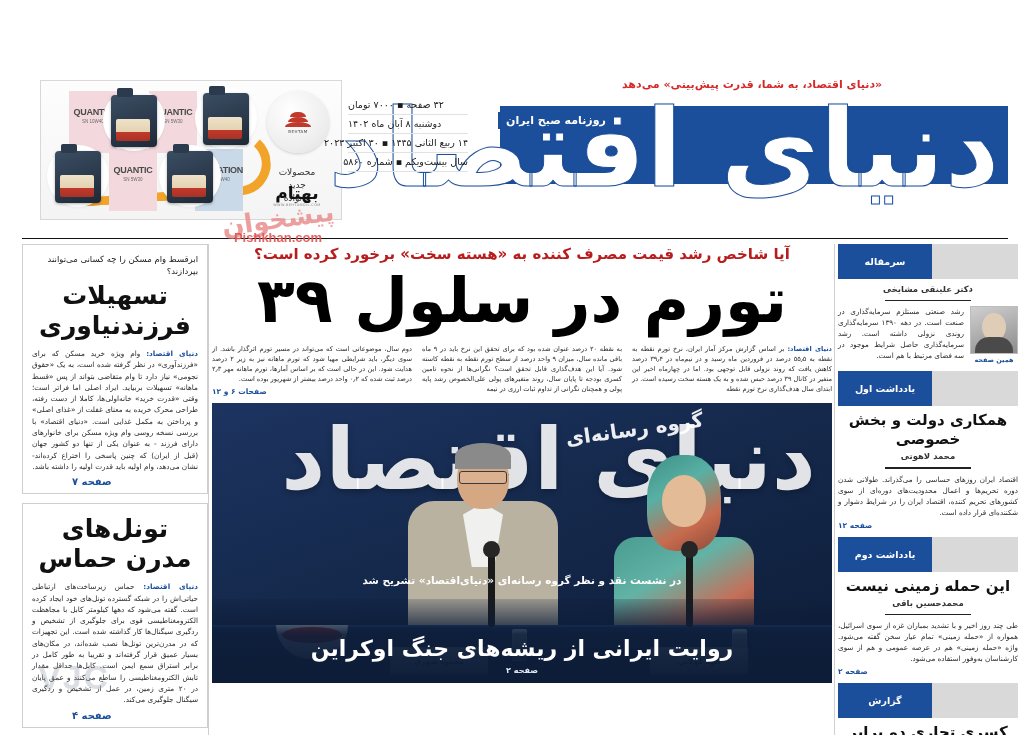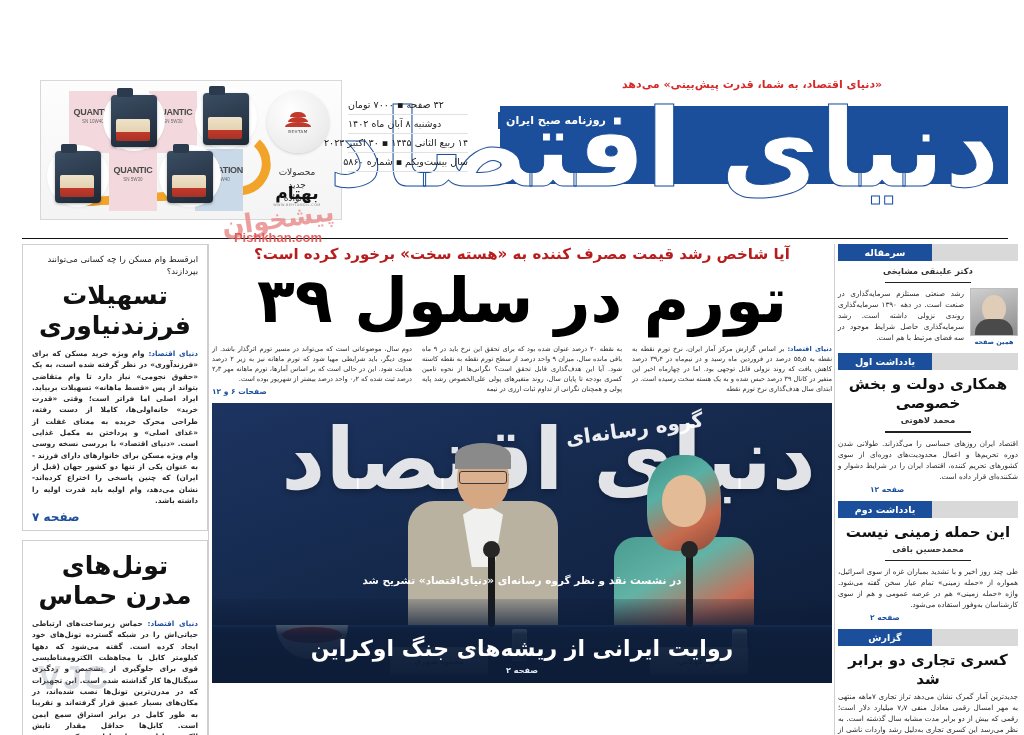--- a/index.html
+++ b/index.html
@@ -161,23 +161,23 @@
   
   .lbox{
     border:1px solid #cfcfcf;padding:8px 9px 6px;margin-bottom:9px;background:#fff;
     box-sizing:border-box;
   }
   .l-kicker{font-size:8.5px;color:#222;text-align:right;line-height:12px;margin-bottom:4px;}
   .l-title{
     font-size:25px;line-height:30px;font-weight:bold;color:#111;text-align:center;
     margin:2px 0 7px;letter-spacing:-.5px;
   }
-  .l-body{font-size:7.3px;line-height:11.3px;color:#2a2a2a;text-align:justify;font-weight:bold;}
+  .l-body{font-size:7.3px;line-height:11.3px;color:#2a2a2a;text-align:justify;}
   .l-body b{color:#1b4f9c;}
-  .l-page{font-size:12px;color:#1b4f9c;font-weight:bold;text-align:left;margin-top:4px;}
+  .l-page{font-size:10px;color:#1b4f9c;font-weight:bold;text-align:left;margin-top:4px;margin-left:40px;}
 
   .todaybox{border:1px solid #d9d9d9;}
   .today-head{
     background:#f2a42a;color:#ffffff;font-size:9px;font-weight:bold;
     text-align:center;padding:3px 0;letter-spacing:.2px;
   }
 
   
   .lead-kicker{
     font-size:15px;font-weight:bold;color:#b91c1c;text-align:center;line-height:20px;
@@ -300,21 +300,21 @@
     background:linear-gradient(180deg,rgba(13,29,56,.2) 0%,rgba(13,29,56,.92) 42%,#0d1d38 100%);
     display:flex;flex-direction:column;align-items:center;justify-content:flex-end;
     padding-bottom:8px;box-sizing:border-box;
   }
   .cap-kicker{font-size:10.5px;color:#ffffff;font-weight:bold;margin-bottom:8px;}
   .cap-title{font-size:22px;color:#ffffff;font-weight:bold;letter-spacing:-.5px;line-height:30px;margin-top:40px;}
   .cap-page{font-size:8px;color:#e4e9f2;font-weight:bold;margin-top:2px;align-self:center;}
 
   
   .r-section{margin-bottom:7px;}
-  .r-tagrow{display:flex;align-items:stretch;height:17px;margin-bottom:5px;}
+  .r-tagrow{display:flex;align-items:stretch;height:35px;margin-bottom:5px;}
   .r-tag{
     background:#1b4f9c;color:#fff;font-size:9.5px;font-weight:bold;
     padding:0 12px;display:flex;align-items:center;justify-content:center;min-width:70px;
   }
   .r-tagfill{flex:1;background:#d9d9d9;}
   .r-title{
     font-size:15px;font-weight:bold;color:#111;text-align:center;line-height:19px;margin:3px 0 2px;
   }
   .r-author{font-size:8.5px;color:#333;text-align:center;font-weight:bold;padding-bottom:4px;}
   .r-divider{width:86px;height:1.4px;background:#222;margin:2px auto 5px;}
@@ -329,21 +329,21 @@
   }
   .r-photo .ph .h{
     position:absolute;left:50%;transform:translateX(-50%);top:6px;width:24px;height:28px;
     border-radius:50%;background:#e0cdb8;
   }
   .r-photo .ph .hb{
     position:absolute;left:50%;transform:translateX(-50%);top:30px;width:38px;height:20px;
     border-radius:14px 14px 0 0;background:#4a4a4a;
   }
   .r-photo .pcap{font-size:6.5px;color:#1b4f9c;font-weight:bold;margin-top:2px;}
-  .r-page{font-size:7.5px;color:#1b4f9c;font-weight:bold;text-align:left;margin-top:3px;margin-left:32px;}
+  .r-page{font-size:7.5px;color:#1b4f9c;font-weight:bold;text-align:left;margin-top:3px;}
 </style>
 </head>
 <body>
 
 <div class="page">
   <div class="sheet">
 
     <div class="header">
 
       <div class="ad">

